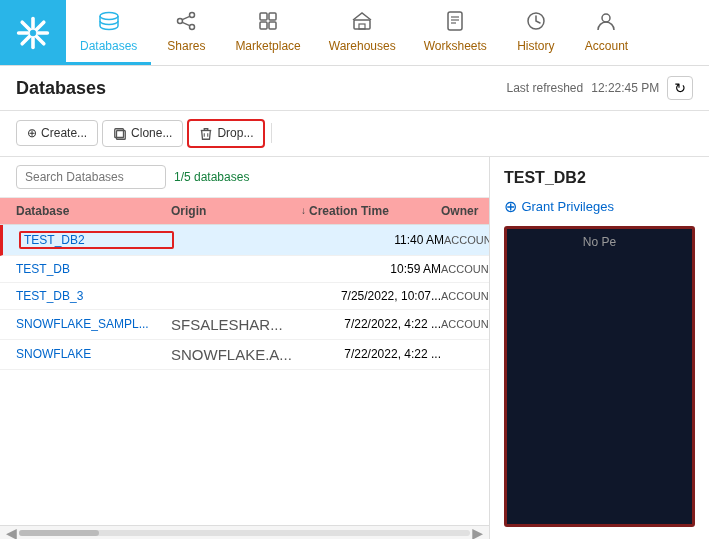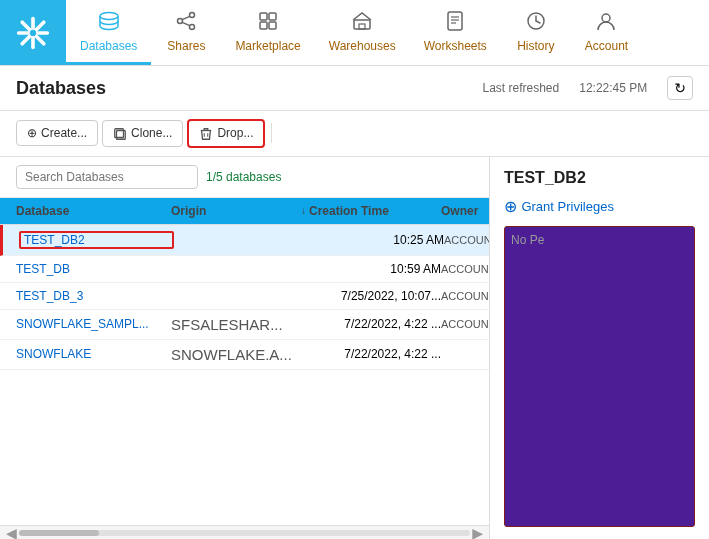--- a/index.html
+++ b/index.html
@@ -24,21 +24,21 @@
 
     
     .main { display: flex; flex-direction: column; height: calc(539px - 66px); background: #fff; }
 
     
     .header-bar {
       display: flex; align-items: center; justify-content: space-between;
       padding: 10px 16px; border-bottom: 1px solid #e0e0e0; background: #fff;
     }
     .header-title { font-size: 18px; font-weight: 600; color: #222; }
-    .header-right { display: flex; align-items: center; gap: 20px; font-size: 12px; color: #666; }
+    .header-right { display: flex; align-items: center; gap: 8px; font-size: 12px; color: #666; }
     .refresh-btn {
       border: 1px solid #ccc; background: #fff; border-radius: 4px; padding: 3px 6px; cursor: pointer; font-size: 14px;
     }
 
     
     .toolbar {
       display: flex; align-items: center; gap: 4px; padding: 8px 16px; border-bottom: 1px solid #e0e0e0;
     }
     .toolbar-btn {
       display: flex; align-items: center; gap: 4px; padding: 5px 10px; border: 1px solid #ccc;
@@ -50,29 +50,29 @@
     
     .content-area { display: flex; flex: 1; overflow: hidden; }
 
     
     .left-panel { width: 490px; display: flex; flex-direction: column; border-right: 1px solid #ddd; }
 
     .search-count-bar {
       display: flex; align-items: center; gap: 8px; padding: 8px 16px; border-bottom: 1px solid #e8e8e8;
     }
     .search-input {
-      border: 1px solid #ccc; border-radius: 4px; padding: 4px 8px; font-size: 12px; width: 182px; outline: none;
+      border: 1px solid #ccc; border-radius: 4px; padding: 4px 8px; font-size: 12px; width: 150px; outline: none;
     }
     .db-count { font-size: 12px; color: #15803d; }
 
     
     .db-table { flex: 1; overflow-y: auto; }
     .table-header {
       display: grid; grid-template-columns: 155px 130px 140px 1fr;
-      padding: 6px 16px; background: #0ea5e9; border-bottom: 1px solid #ddd;
+      padding: 6px 16px; background: #fca5a5; border-bottom: 1px solid #ddd;
       font-size: 12px; font-weight: 600; color: #444; position: sticky; top: 0;
     }
     .col-header { display: flex; align-items: center; gap: 3px; }
     .table-row {
       display: grid; grid-template-columns: 155px 130px 140px 1fr;
       padding: 6px 16px; border-bottom: 1px solid #f0f0f0; font-size: 12px;
       cursor: pointer; align-items: center;
     }
     .table-row.selected { background: #e0f2ff; border-left: 3px solid #e02020; }
     .table-row.selected .cell-name { color: #0066cc; border: 2px solid #e02020; padding: 0 3px; border-radius: 2px; display: inline-block; }
@@ -81,21 +81,21 @@
     .cell-origin { color: #555; font-size: 15px; }
     .cell-owner { color: #555; font-size: 11px; }
 
     
     .right-panel { flex: 1; display: flex; flex-direction: column; padding: 12px 14px; background: #fff; }
     .right-title { font-size: 16px; font-weight: 700; color: #222; margin-bottom: 10px; }
     .grant-priv-btn {
       display: flex; align-items: center; gap: 4px; color: #0066cc; cursor: pointer; font-size: 13px; margin-bottom: 10px;
     }
     .right-content-area {
-      flex: 1; border: 1px solid #7f1d1d; background: #4c1d95; border-radius: 3px; display: flex; align-items: flex-start; justify-content: flex-start; padding: 6px;
+      flex: 1; border: 3px solid #7f1d1d; background: #0f172a; border-radius: 3px; display: flex; align-items: flex-start; justify-content: center; padding: 6px;
     }
     .no-pe-text { font-size: 12px; color: #999; }
 
     
     .bottom-scroll { height: 14px; border-top: 1px solid #ddd; background: #f5f5f5; display: flex; align-items: center; padding: 0 4px; }
     .scroll-track { flex: 1; height: 6px; background: #e0e0e0; border-radius: 3px; position: relative; }
     .scroll-thumb { width: 80px; height: 6px; background: #bbb; border-radius: 3px; position: absolute; left: 0; }
 
     .nav-arrows { display: flex; gap: 2px; }
     .nav-arrow { font-size: 14px; color: #999; cursor: pointer; padding: 0 2px; }
@@ -254,21 +254,21 @@
             <span>Creation Time</span>
           </div>
           <div class="col-header">
             <span>Owner</span>
           </div>
         </div>
 
         <div class="table-row selected">
           <div class="cell-name" style="border: 2px solid #e02020; display:inline-block; padding: 0 3px; border-radius:2px;">TEST_DB2</div>
           <div class="cell-origin"></div>
-          <div class="cell-time">10:25 AM</div>
+          <div class="cell-time">11:40 AM</div>
           <div class="cell-owner">ACCOUNTAD</div>
         </div>
 
         <div class="table-row">
           <div class="cell-name">TEST_DB</div>
           <div class="cell-origin"></div>
           <div class="cell-time">10:59 AM</div>
           <div class="cell-owner">ACCOUNTAD</div>
         </div>
 

